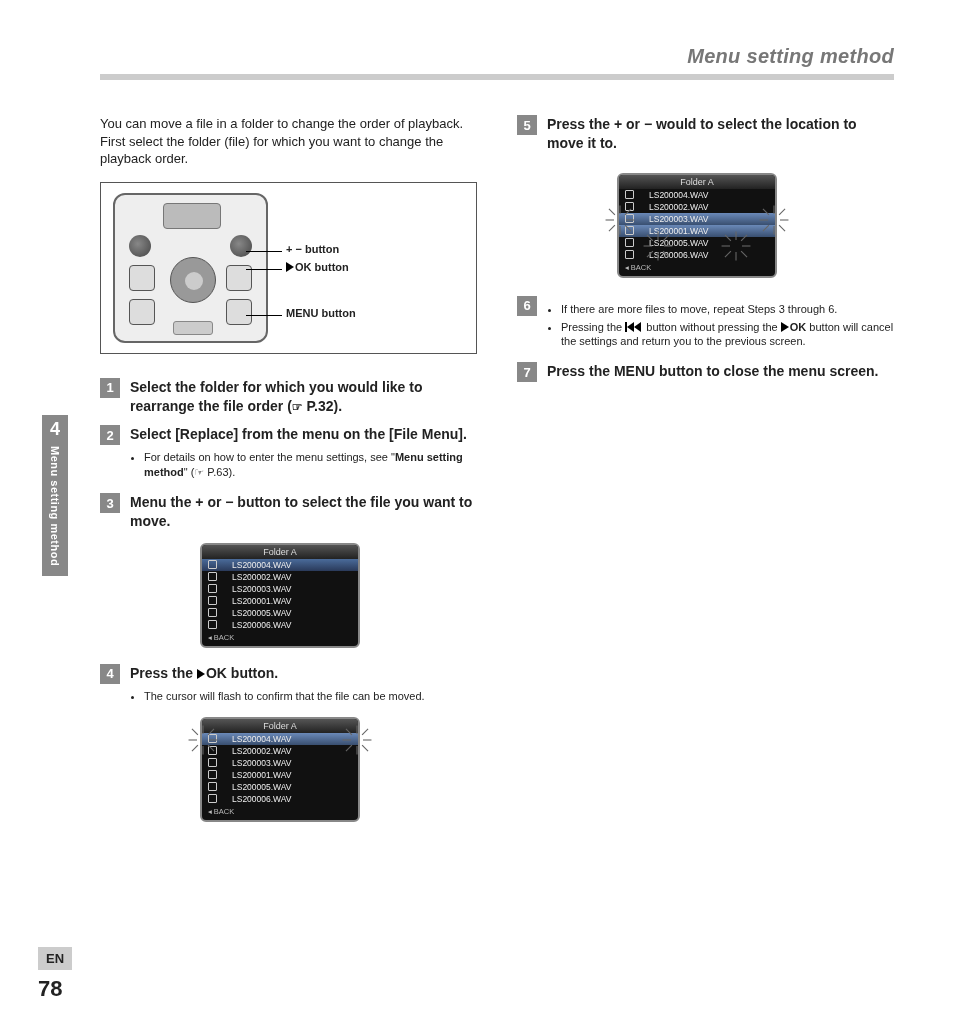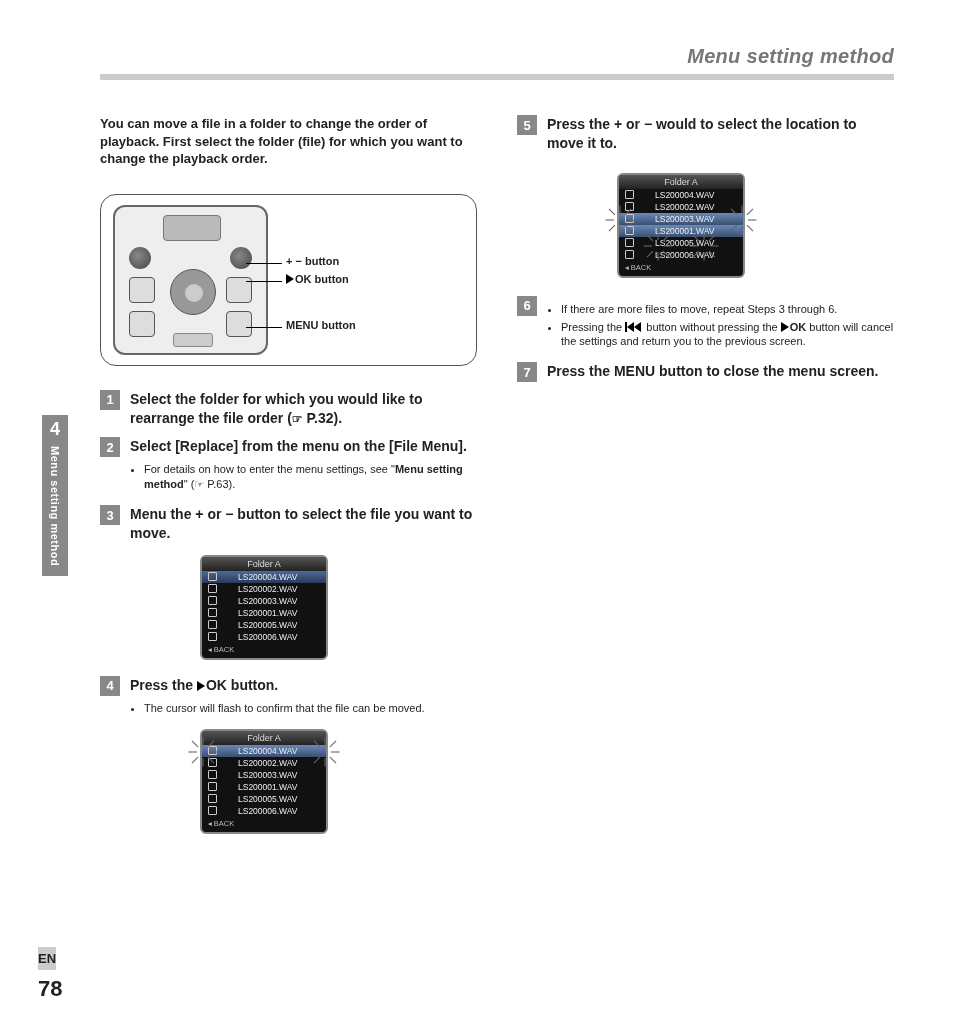--- a/index.html
+++ b/index.html
@@ -41,25 +41,25 @@
     font-weight: bold;
     font-style: italic;
     font-size: 20px;
     border-bottom: 2px solid #000;
     padding-bottom: 3px;
     display: inline-flex;
     align-items: center;
     gap: 6px;
     margin-bottom: 12px;
   }
-  .intro-text { font-size: 13px; line-height: 1.35; margin-bottom: 26px; font-weight: bold; }
+  .intro-text { font-size: 13px; line-height: 1.35; margin-bottom: 14px; }
 
   .device-fig {
     border: 1px solid #555;
-    border-radius: 16px;
+    border-radius: 0;
     padding: 10px 12px;
     display: flex;
     gap: 18px;
     align-items: center;
     margin-bottom: 24px;
   }
   .device {
     width: 155px;
     height: 150px;
     background: #eee;
@@ -96,35 +96,35 @@
     background:#888; color:#fff; font-size:13px; font-weight:bold;
     display:flex; align-items:center; justify-content:center;
   }
   .step-body { flex:1; }
   .step-head { font-weight:bold; font-size:14px; line-height:1.35; }
   .sub { margin:6px 0 0 14px; font-size:11px; line-height:1.35; }
   .sub li { margin-bottom:3px; }
   .sub .bold{font-weight:bold;}
 
   .screen-fig {
-    width: 128px;
+    width: 160px;
     margin: 12px auto 16px 100px;
     background: #111;
     border: 2px solid #888;
     border-radius: 6px;
     padding: 0;
     position: relative;
   }
   .screen-fig .title-bar {
     text-align:center; font-size:9px; color:#ddd; padding:2px 0;
     background: linear-gradient(#555,#222);
     border-top-left-radius:4px; border-top-right-radius:4px;
   }
   .screen-fig .row {
-    display:flex; align-items:center; gap:21px;
+    display:flex; align-items:center; gap:15px;
     font-size:8.5px; color:#eee; padding:1px 6px;
   }
   .screen-fig .row.hl { background:linear-gradient(#4a6b9a,#2a3a5a); }
   .screen-fig .row.hl2 { background:linear-gradient(#6a89b8,#394f70); }
   .screen-fig .note-ic {
     width:9px;height:9px;border:1px solid #ccc;border-radius:1px;display:inline-block;
   }
   .screen-fig .foot { font-size:7.5px;color:#bbb;padding:2px 6px 4px;}
   .burst-wrap { position:relative; display:inline-block; }
   .burst {
@@ -140,21 +140,21 @@
     display:flex; flex-direction:column; align-items:center;
     padding:4px 0 10px 0;
   }
   .chapter-tab .num { font-size:18px; font-weight:bold; margin-bottom:6px; }
   .chapter-tab .vtxt {
     writing-mode:vertical-rl; font-size:11px; font-weight:bold;
     letter-spacing:0.5px;
   }
   .lang-tab {
     position:absolute; left:38px; bottom:50px;
-    width:18px; text-align:center; font-weight:bold; font-size:13px;
+    width:34px; text-align:center; font-weight:bold; font-size:13px;
     background:#ccc; padding:4px 0;
   }
   .page-num {
     position:absolute; left:38px; bottom:18px;
     font-size:22px; font-weight:bold;
   }
 
   .mic-icon, .vid-icon { font-size:17px; }
   .play-tri {
     display:inline-block; width:0;height:0;

